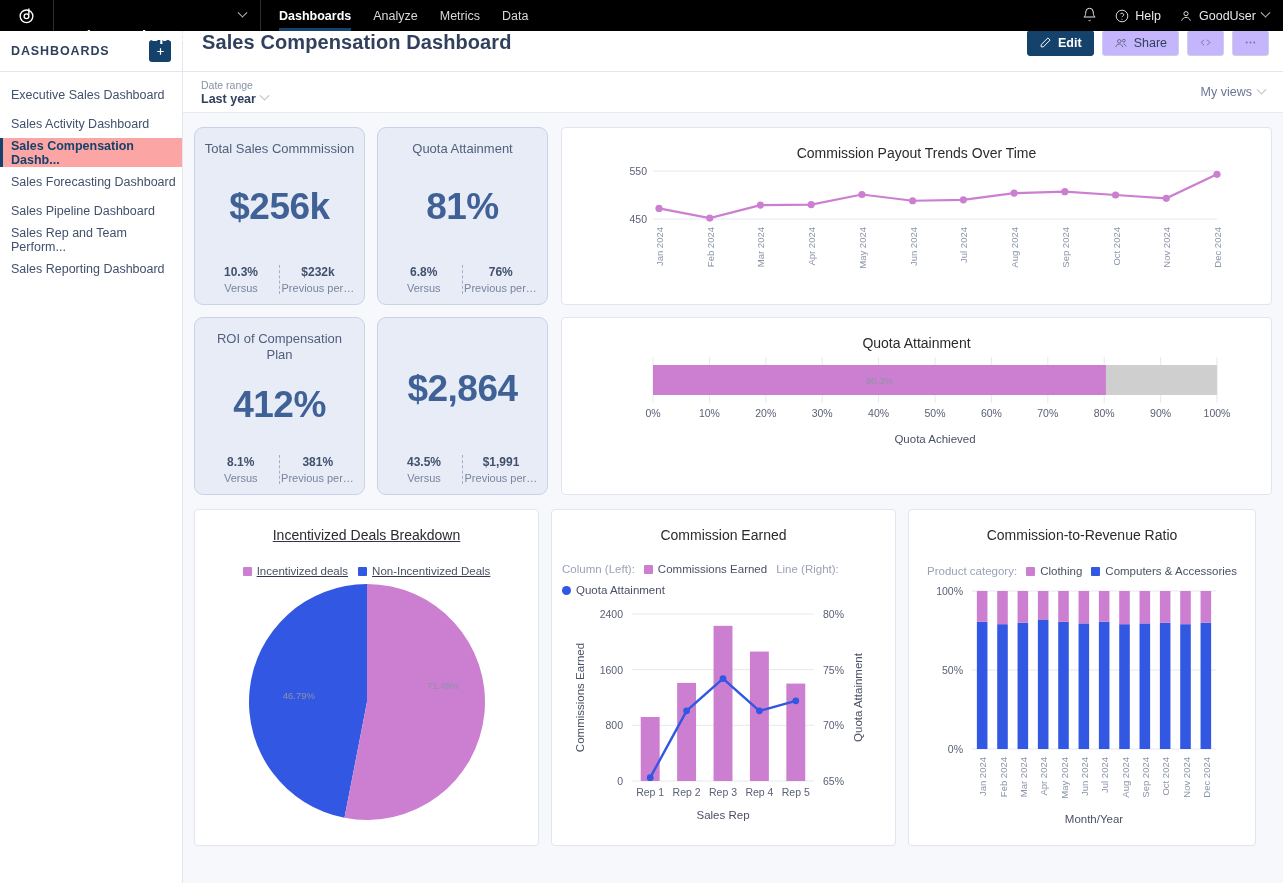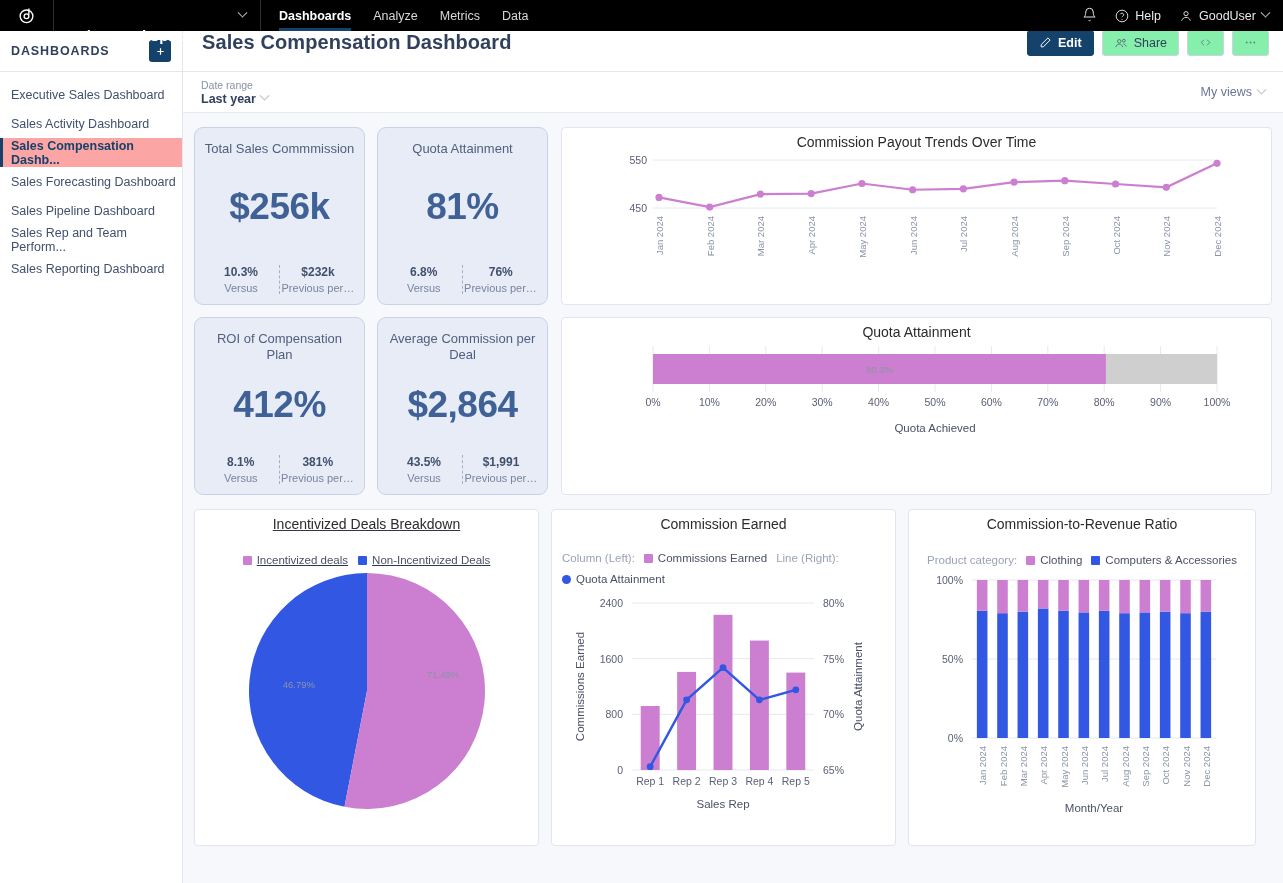--- a/index.html
+++ b/index.html
@@ -47,21 +47,21 @@
   }
   .sb-title { font-size: 12.5px; font-weight: bold; letter-spacing: .9px; color: #31415d; }
   .plus-btn {
     width: 22px; height: 22px; border-radius: 3px; background: #14426b; color: #fff;
     display: flex; align-items: center; justify-content: center; font-size: 16px; line-height: 1; cursor: pointer;
   }
   .sb-right { flex: 1; display: flex; align-items: center; padding: 0 14px 17px 19px; height: 41px; }
   .dash-title { font-size: 20px; color: #31415d; font-weight: bold; letter-spacing: .1px; }
   .sb-actions { margin-left: auto; display: flex; align-items: center; gap: 8px; }
   .btn {
-    height: 26px; border-radius: 3px; border: 1px solid #ccd2e0; background: #86efac; color: #31415d;
+    height: 26px; border-radius: 3px; border: 1px solid #ccd2e0; background: #c4b5fd; color: #31415d;
     display: flex; align-items: center; gap: 6px; padding: 0 11px; font-size: 12.5px; cursor: pointer;
   }
   .btn.primary { background: #14426b; border-color: #14426b; color: #fff; font-weight: bold; }
   .btn.icon-only { padding: 0 10px; color: #6b7693; }
 
   
   .body-wrap { display: flex; height: 811px; }
   .sidebar { width: 183px; background: #fff; border-right: 1px solid #e3e6ef; padding-top: 8px; }
   .side-item {
     height: 29px; display: flex; align-items: center; padding-left: 11px;
@@ -97,21 +97,21 @@
   .kpi-foot { margin-top: auto; display: flex; align-items: stretch; width: 100%; padding-top: 8px; }
   .kpi-cell { flex: 1; display: flex; flex-direction: column; align-items: center; gap: 3px; }
   .kpi-cell.sep { border-left: 1px dashed #9fb0cf; }
   .kpi-c-val { font-size: 12px; font-weight: bold; color: #41506c; }
   .kpi-c-lab { font-size: 11px; color: #79849d; white-space: nowrap; overflow: hidden; text-overflow: ellipsis; max-width: 96%; }
 
   .card {
     background: #fff; border: 1px solid #e1e5ef; border-radius: 4px;
     display: flex; flex-direction: column; align-items: center;
   }
-  .card-title { font-size: 14px; color: #2b2b2b; margin-top: 6px; }
+  .card-title { font-size: 14px; color: #2b2b2b; margin-top: 17px; }
 
   .c-line { width: 711px; height: 178px; }
   .c-gauge { width: 711px; height: 178px; }
   .c-pie  { width: 345px; height: 337px; text-decoration: underline; }
   .c-combo{ width: 345px; height: 337px; }
   .c-stack{ width: 348px; height: 337px; }
 
   
   .axis-label { font-size: 9.5px; fill: #8a93a8; }
   .axis-label-dark { font-size: 10.5px; fill: #5a6076; }
@@ -291,21 +291,20 @@
                   <span class="kpi-c-lab">Versus</span>
                 </div>
                 <div class="kpi-cell sep">
                   <span class="kpi-c-val">381%</span>
                   <span class="kpi-c-lab">Previous period</span>
                 </div>
               </div>
             </div>
 
             <div class="kpi">
-              <div class="kpi-title">Average Commission per Deal</div>
               <div class="kpi-value">$2,864</div>
               <div class="kpi-foot">
                 <div class="kpi-cell">
                   <span class="kpi-c-val">43.5%</span>
                   <span class="kpi-c-lab">Versus</span>
                 </div>
                 <div class="kpi-cell sep">
                   <span class="kpi-c-val">$1,991</span>
                   <span class="kpi-c-lab">Previous peri...</span>
                 </div>

